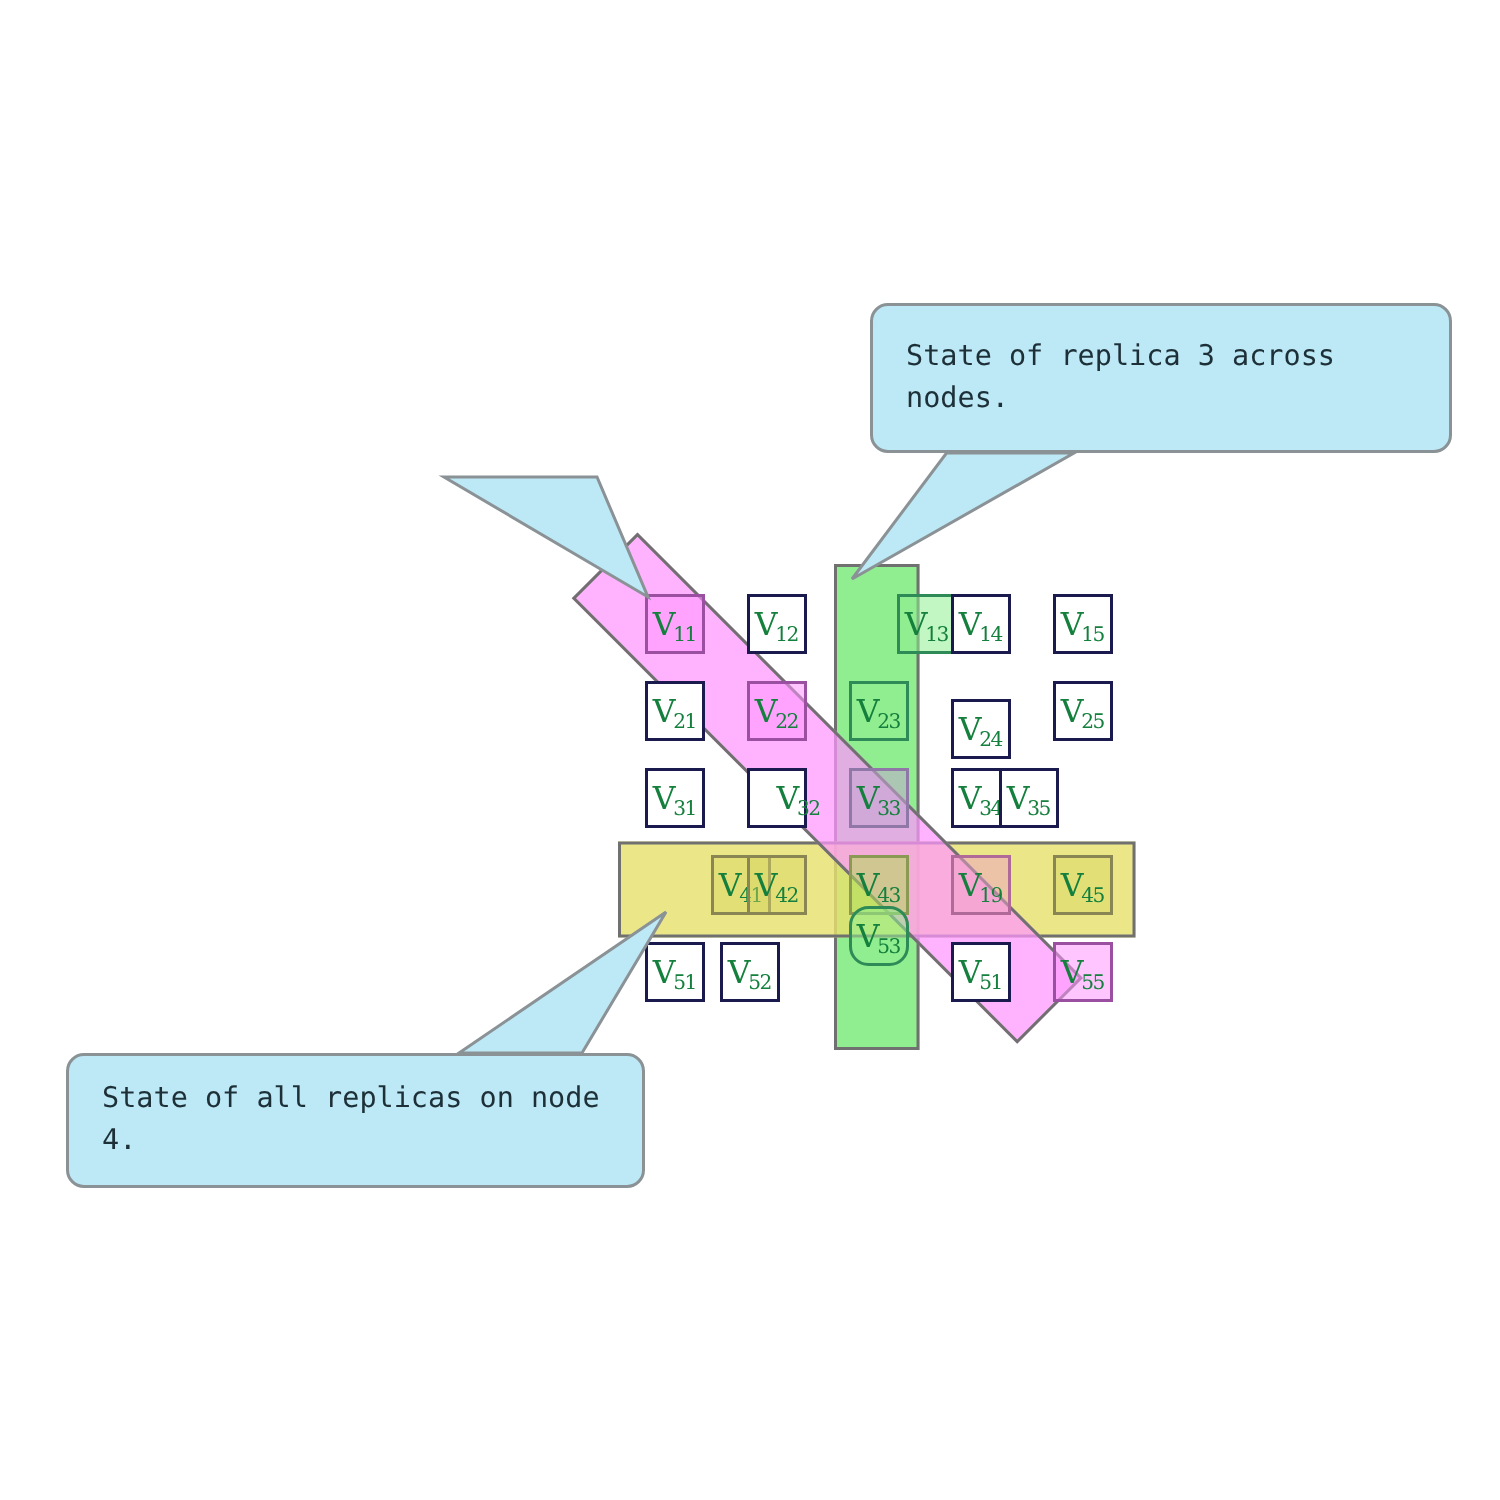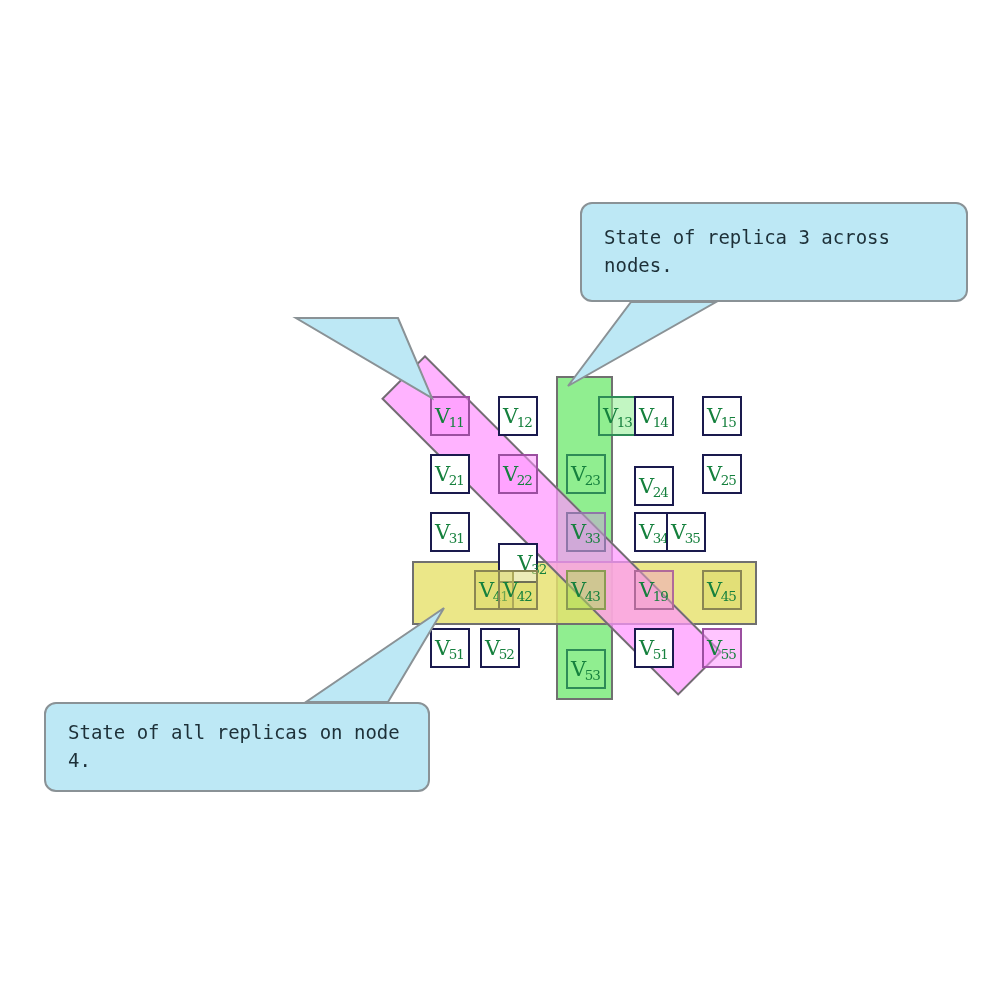--- a/index.html
+++ b/index.html
@@ -137,21 +137,21 @@
       </div>
       <div class="cell " style="left: 634px; top: 454px; margin-top: 12px;">
         <span class="lbl"><span>V</span><sub>24</sub></span>
       </div>
       <div class="cell " style="left: 702px; top: 454px;">
         <span class="lbl"><span>V</span><sub>25</sub></span>
       </div>
       <div class="cell " style="left: 430px; top: 512px;">
         <span class="lbl"><span>V</span><sub>31</sub></span>
       </div>
-      <div class="cell " style="left: 498px; top: 543px; padding-left: 29px;">
+      <div class="cell " style="left: 498px; top: 512px; padding-left: 29px;">
         <span class="lbl"><span>V</span><sub>32</sub></span>
       </div>
       <div class="cell hl-coldiag" style="left: 566px; top: 512px;">
         <span class="lbl"><span>V</span><sub>33</sub></span>
       </div>
       <div class="cell " style="left: 634px; top: 512px;">
         <span class="lbl"><span>V</span><sub>34</sub></span>
       </div>
       <div class="cell " style="left: 666px; top: 512px;">
         <span class="lbl"><span>V</span><sub>35</sub></span>
@@ -170,21 +170,21 @@
       </div>
       <div class="cell hl-row" style="left: 702px; top: 570px;">
         <span class="lbl"><span>V</span><sub>45</sub></span>
       </div>
       <div class="cell " style="left: 430px; top: 628px;">
         <span class="lbl"><span>V</span><sub>51</sub></span>
       </div>
       <div class="cell " style="left: 480px; top: 628px;">
         <span class="lbl"><span>V</span><sub>52</sub></span>
       </div>
-      <div class="cell hl-col" style="left: 566px; top: 649px;">
+      <div class="cell hl-col" style="left: 566px; top: 604px; border-radius: 13px;">
         <span class="lbl"><span>V</span><sub>53</sub></span>
       </div>
       <div class="cell " style="left: 634px; top: 628px;">
         <span class="lbl"><span>V</span><sub>51</sub></span>
       </div>
       <div class="cell hl-diag" style="left: 702px; top: 628px;">
         <span class="lbl"><span>V</span><sub>55</sub></span>
       </div>
     </div>
 

